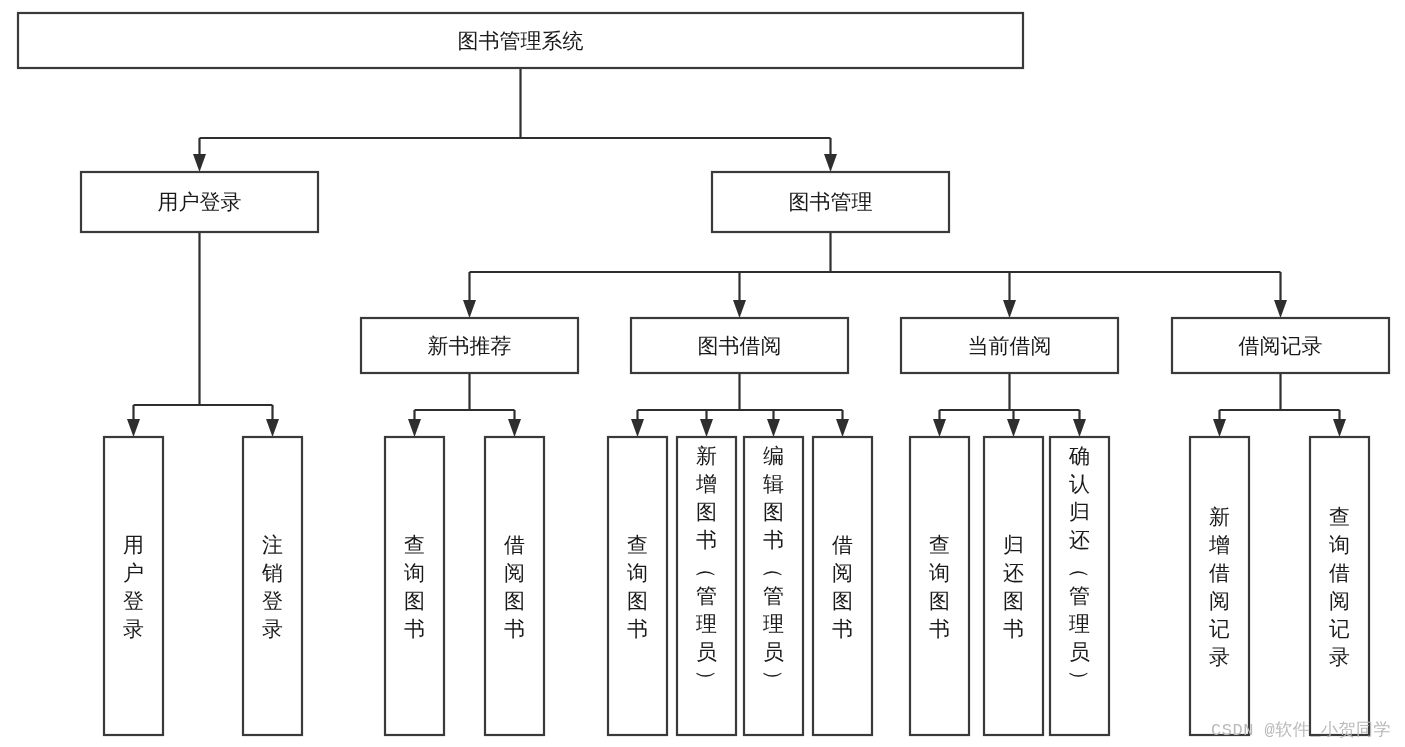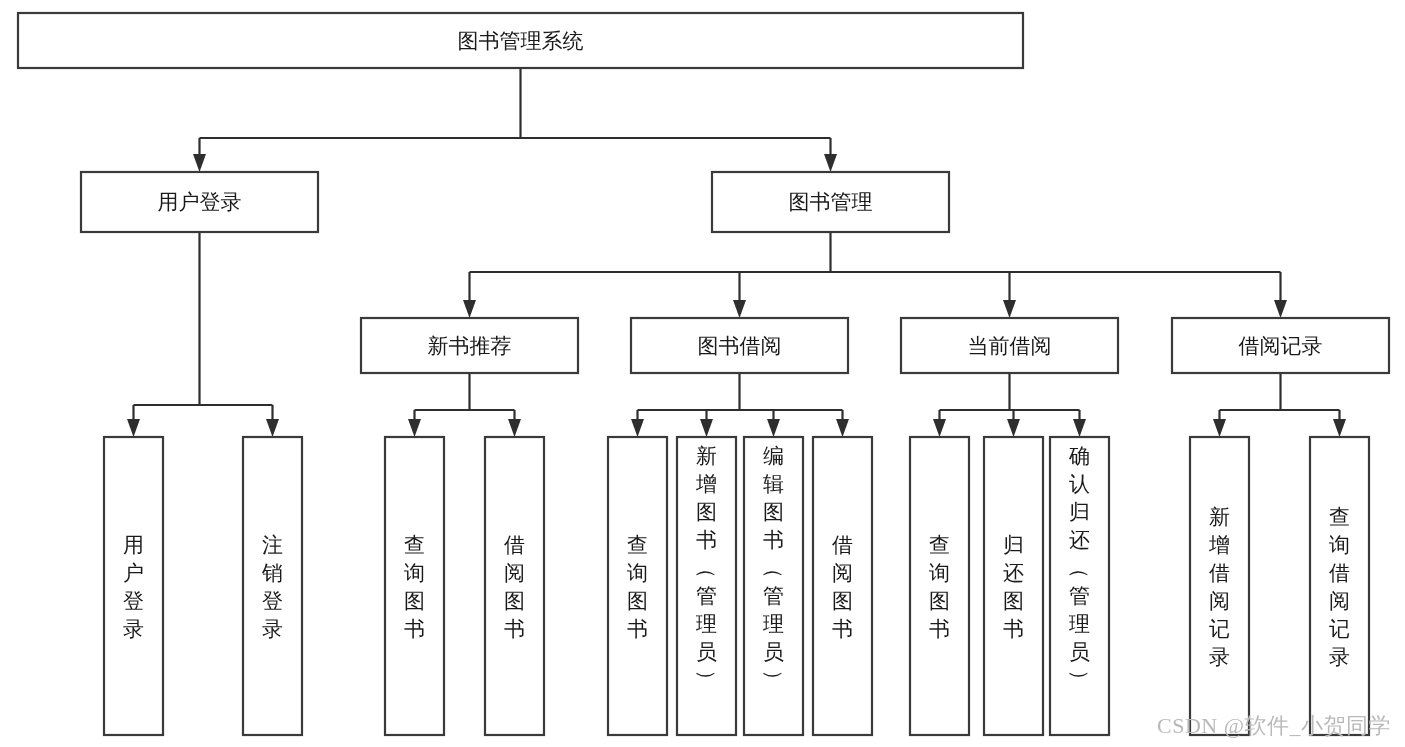--- a/index.html
+++ b/index.html
@@ -49,22 +49,22 @@
     stroke-linecap: butt;
   }
   .edge-arrow {
     fill: #2e2e2e;
     stroke: none;
   }
   .watermark {
     position: absolute;
     right: 14px;
     bottom: 6px;
-    font-family: Liberation Serif, serif;
-    font-size: 22px;
+    font-family: Liberation Mono, monospace;
+    font-size: 17px;
     color: #b9b9b9;
     letter-spacing: 0.5px;
     white-space: nowrap;
     user-select: none;
   }
 </style>
 </head>
 <body>
 
 <div id="diagram-root">

